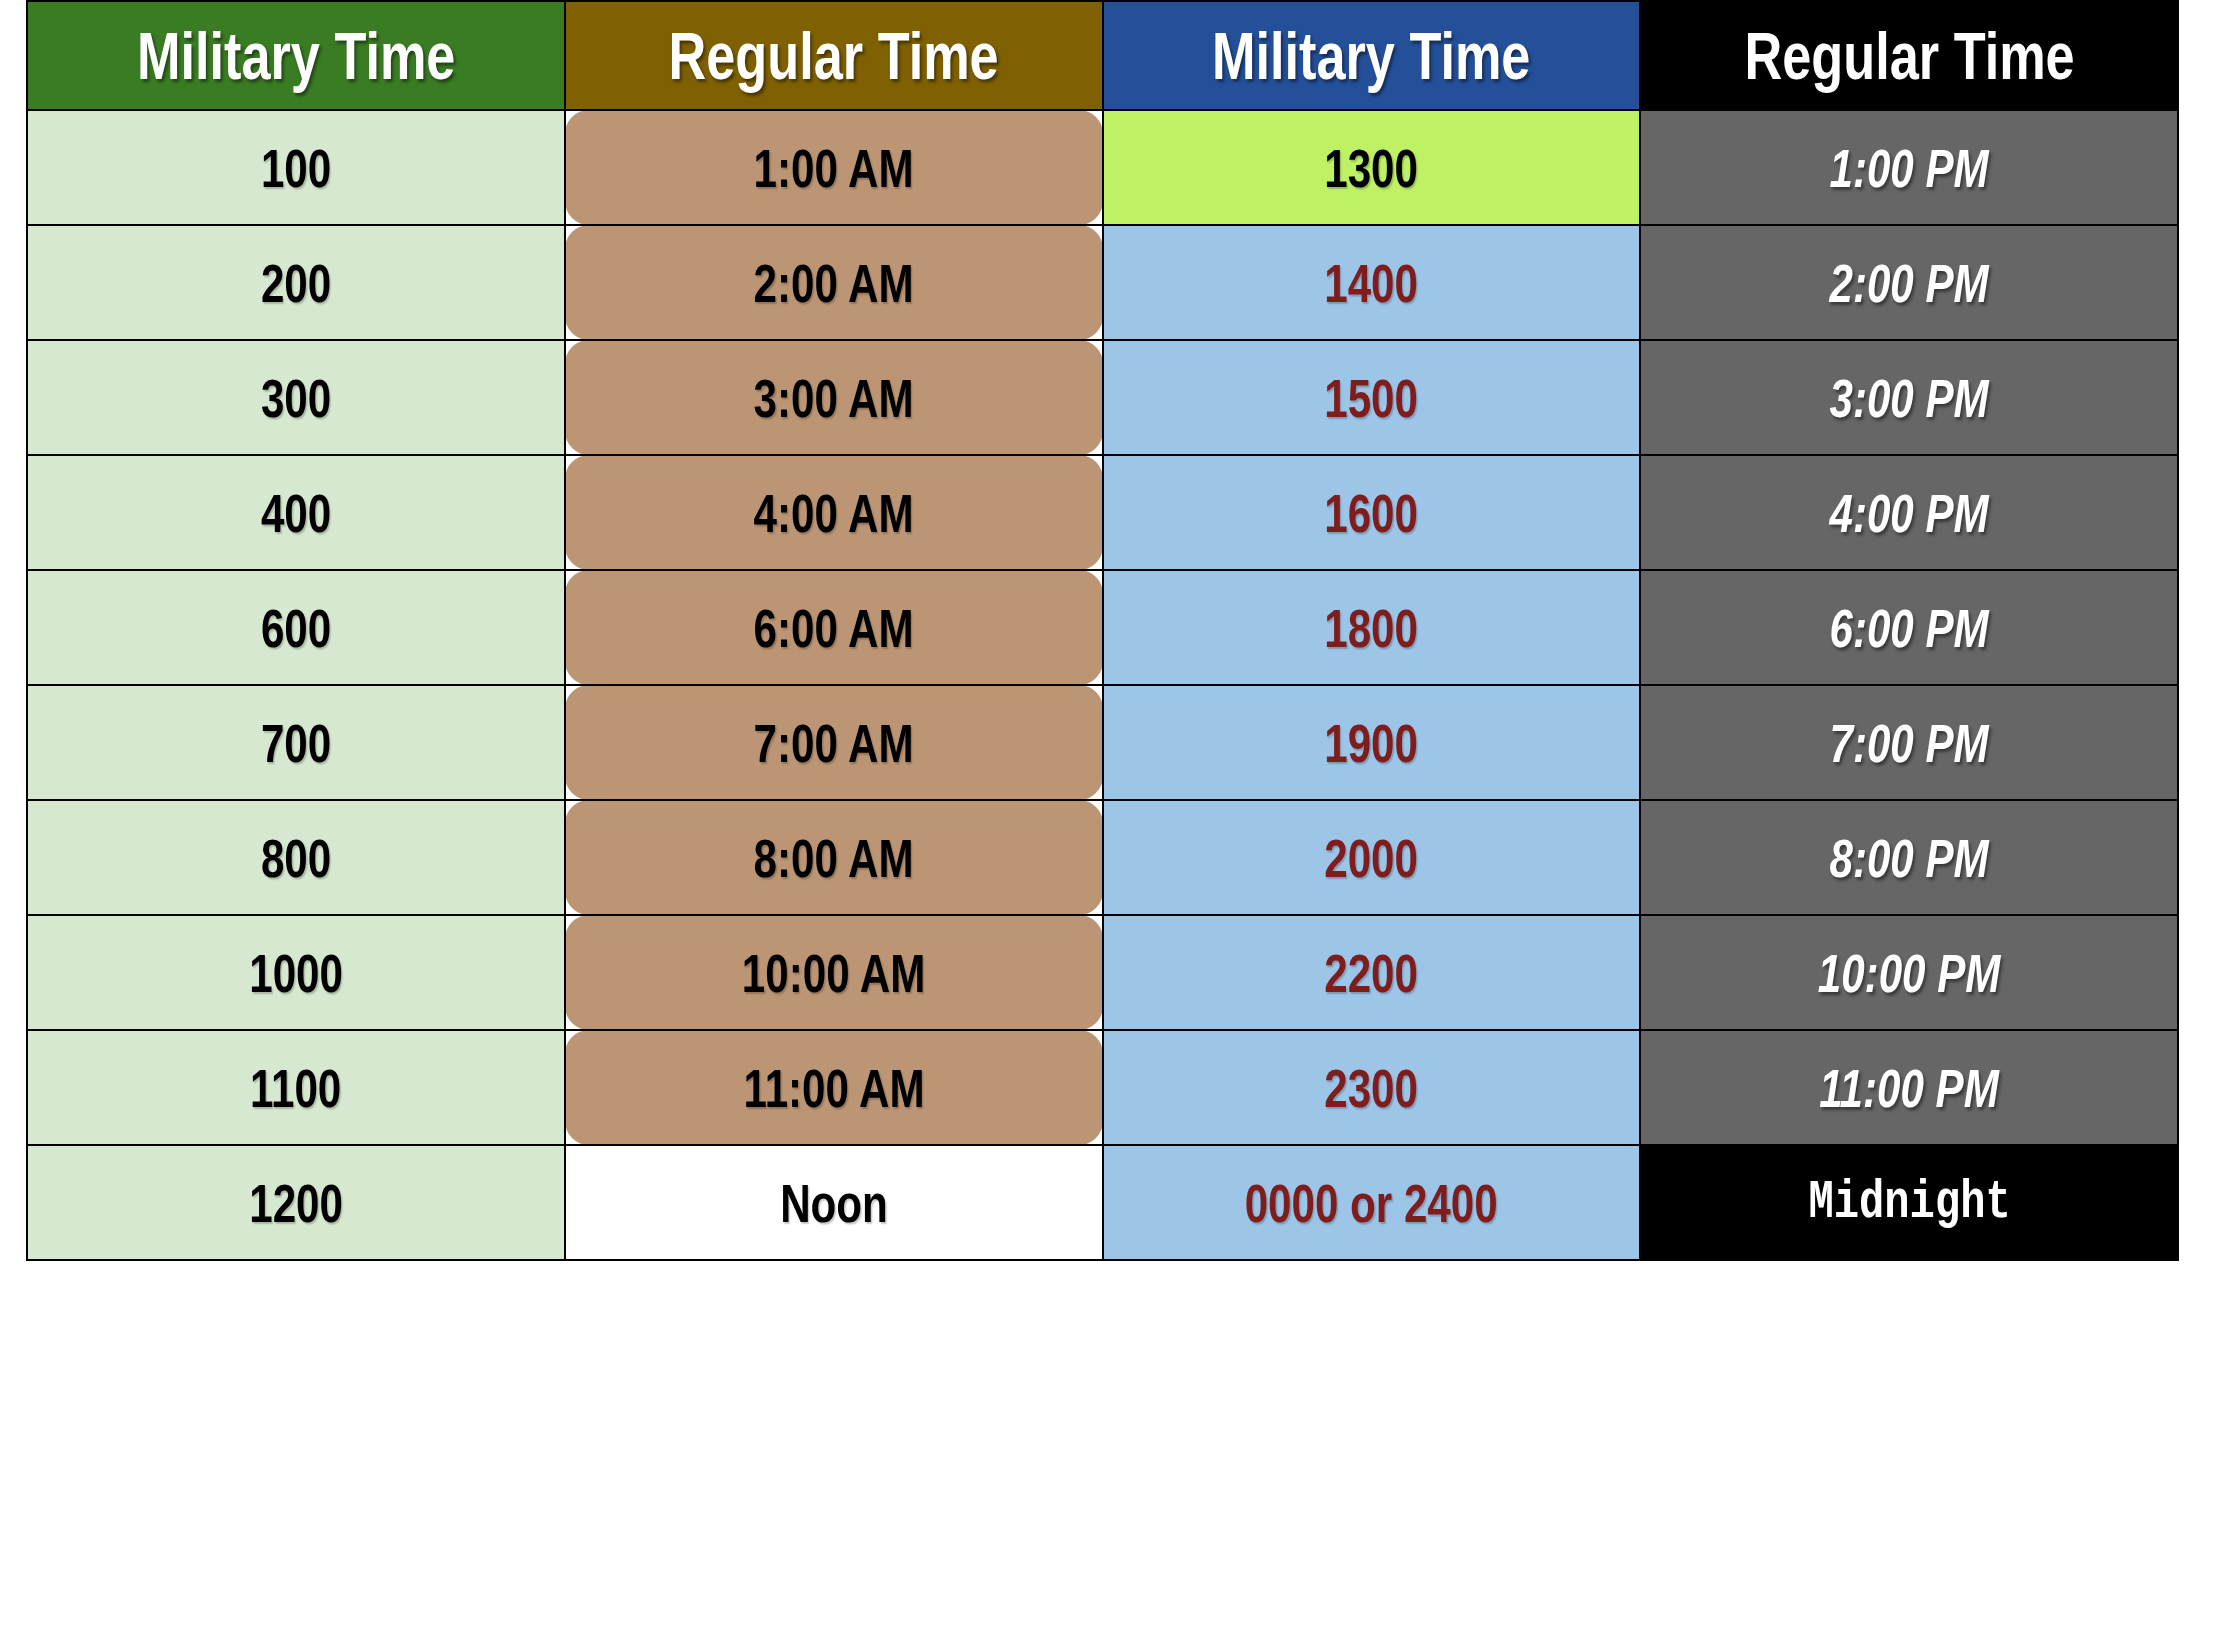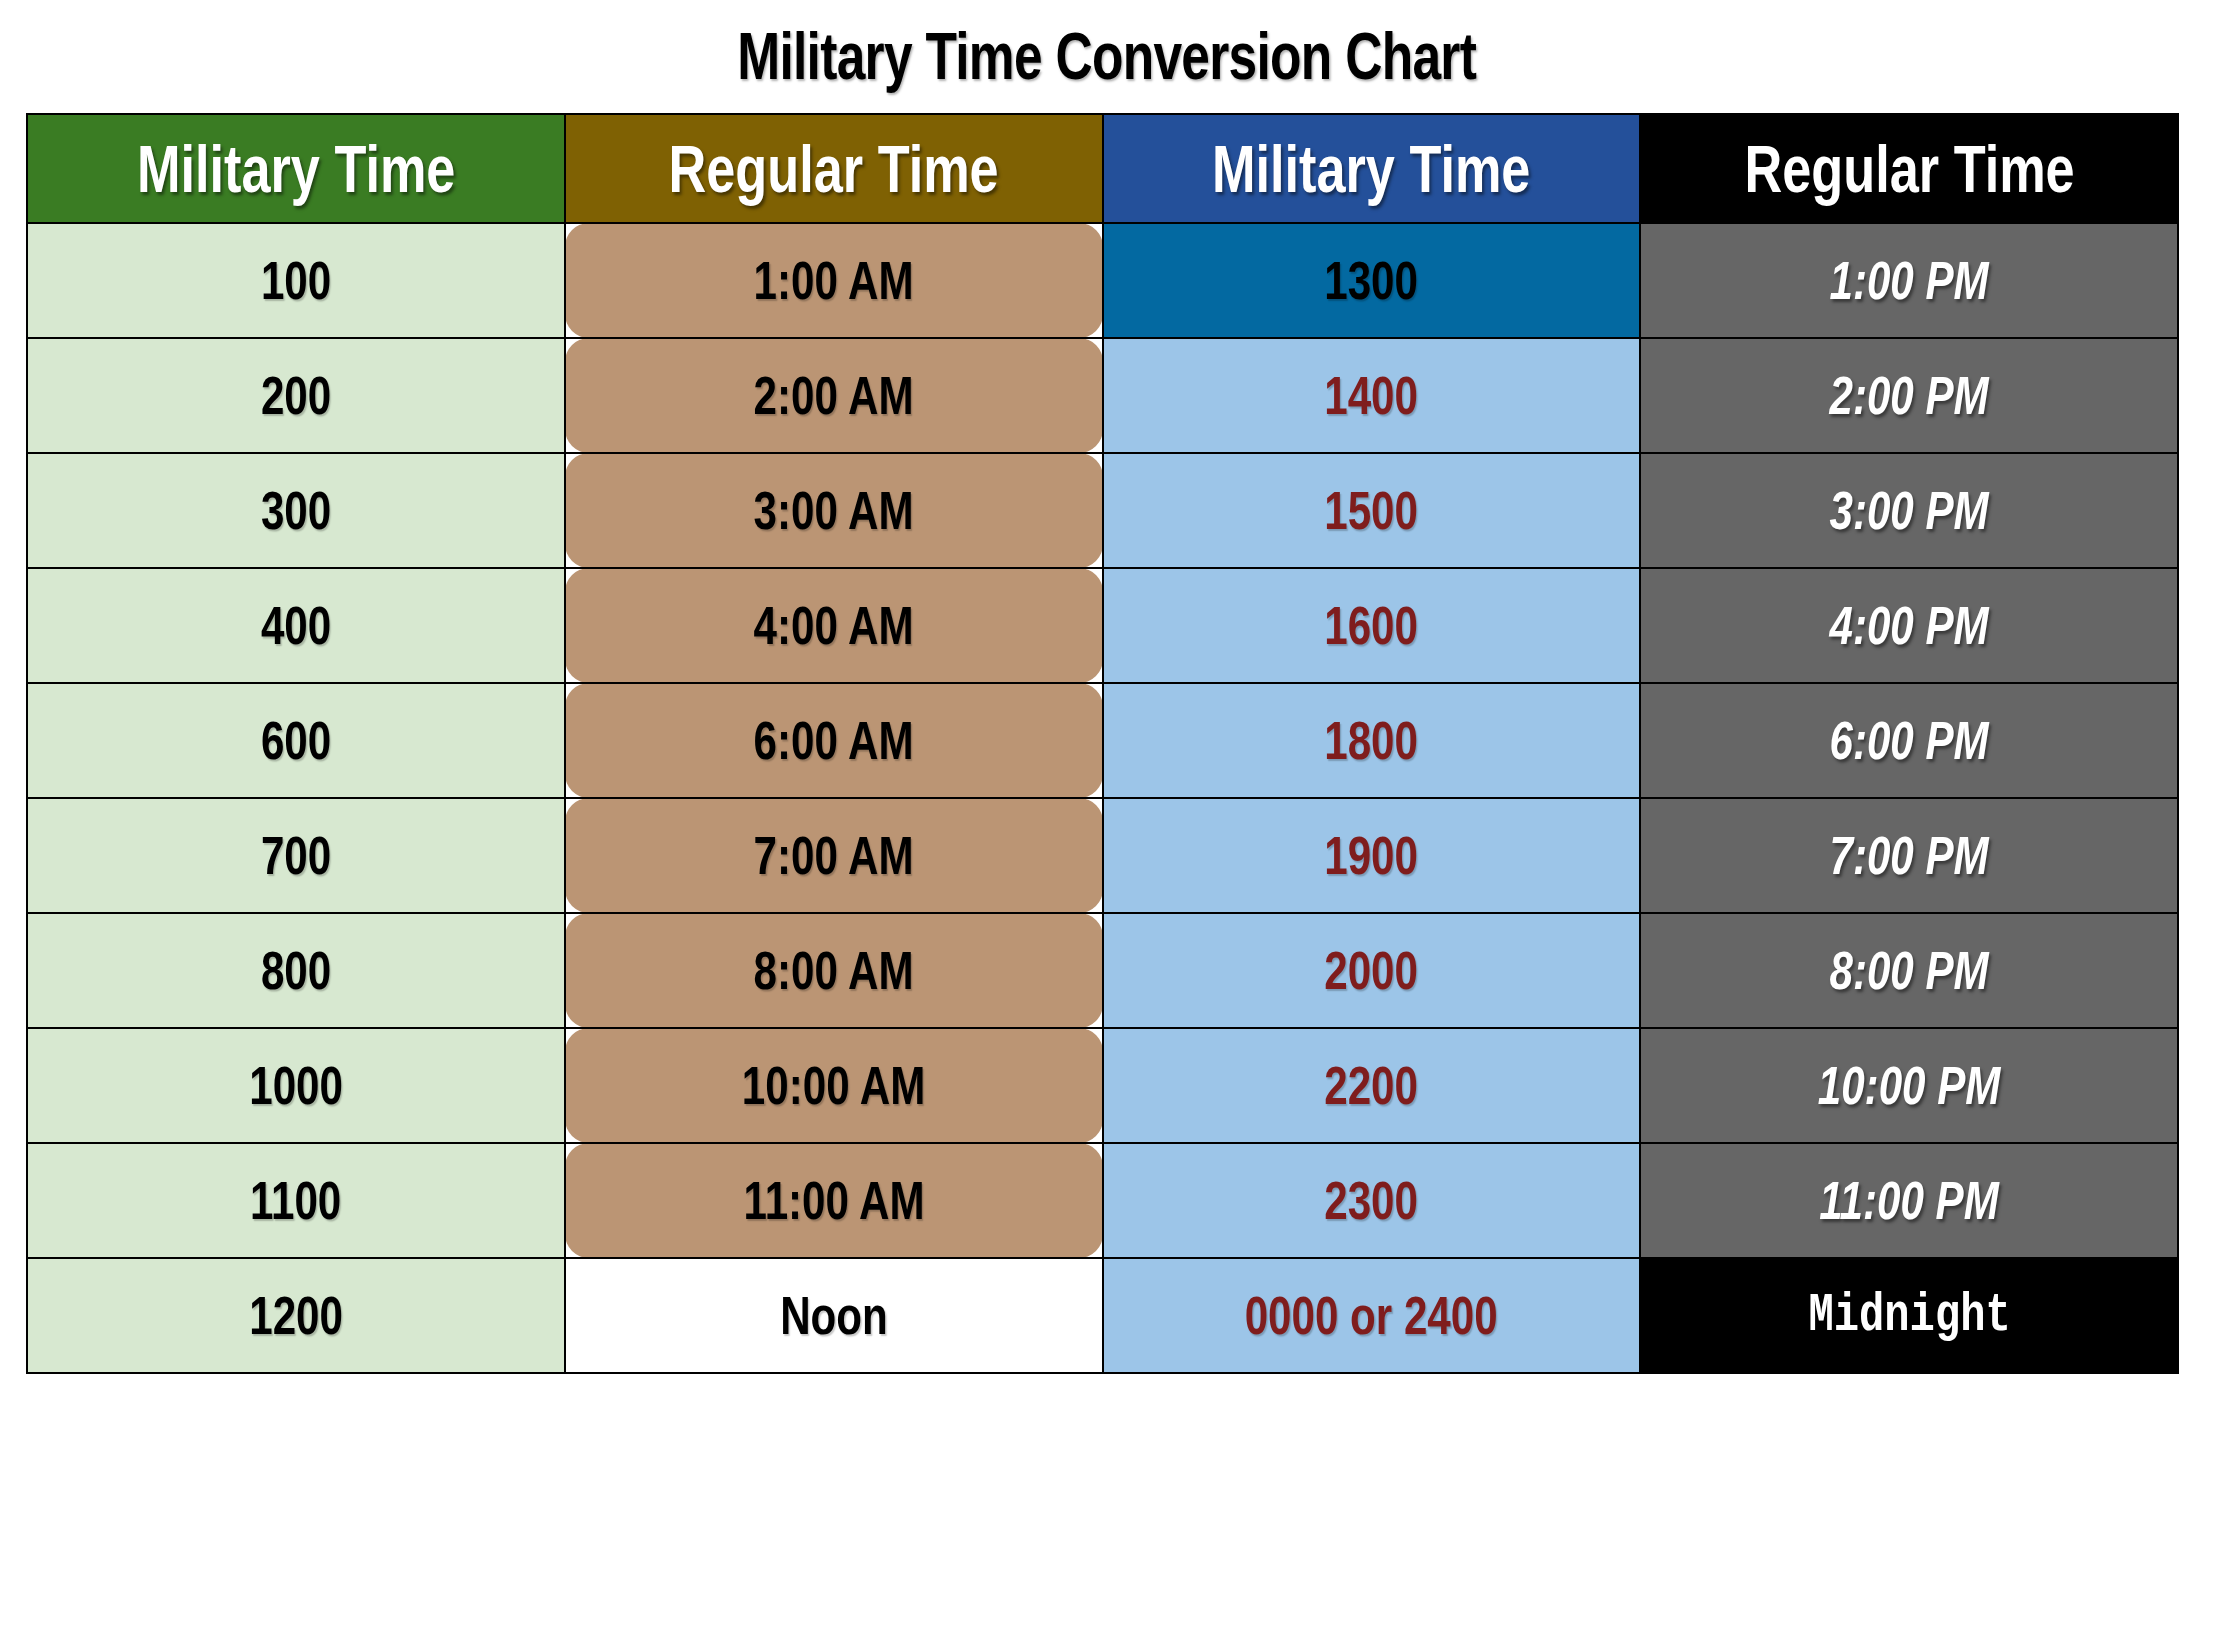--- a/index.html
+++ b/index.html
@@ -55,31 +55,30 @@
   }
   .v-green, .v-tan, .v-blue, .v-blue-light, .v-white {
     text-shadow: 1.7px 1.7px 1.7px rgba(0,0,0,0.22);
   }
   .v-header-green { background: #3a7c23; color: #ffffff; }
   .v-header-olive { background: #7f6103; color: #ffffff; }
   .v-header-blue  { background: #24509a; color: #ffffff; }
   .v-header-black { background: #000000; color: #ffffff; }
   .v-green        { background: #d7e8d0; color: #000000; }
   .v-tan          { background: #bb9574; color: #000000; border-radius: 24px; }
-  .v-blue-light   { background: #0369a1; color: #000000; }
+  .v-blue-light   { background: #bef264; color: #000000; }
   .v-blue         { background: #9cc5e8; color: #7f1d1d; text-decoration: underline; }
   .v-gray         { background: #666666; color: #ffffff; font-style: italic; }
   .v-white        { background: #ffffff; color: #000000; }
   .v-black        { background: #000000; color: #ffffff; font-family: Liberation Mono, monospace; }
 </style>
 </head>
 <body>
 
 <div class="page">
-  <h1 class="title"><span class="ct">Military Time Conversion Chart</span></h1>
 
   <table class="conv">
     <thead>
         <tr>
           <th class="v-header-green"><span class="ct">Military Time</span></th>
           <th class="v-header-olive"><span class="ct">Regular Time</span></th>
           <th class="v-header-blue"><span class="ct">Military Time</span></th>
           <th class="v-header-black"><span class="ct">Regular Time</span></th>
         </tr>
       </thead>

